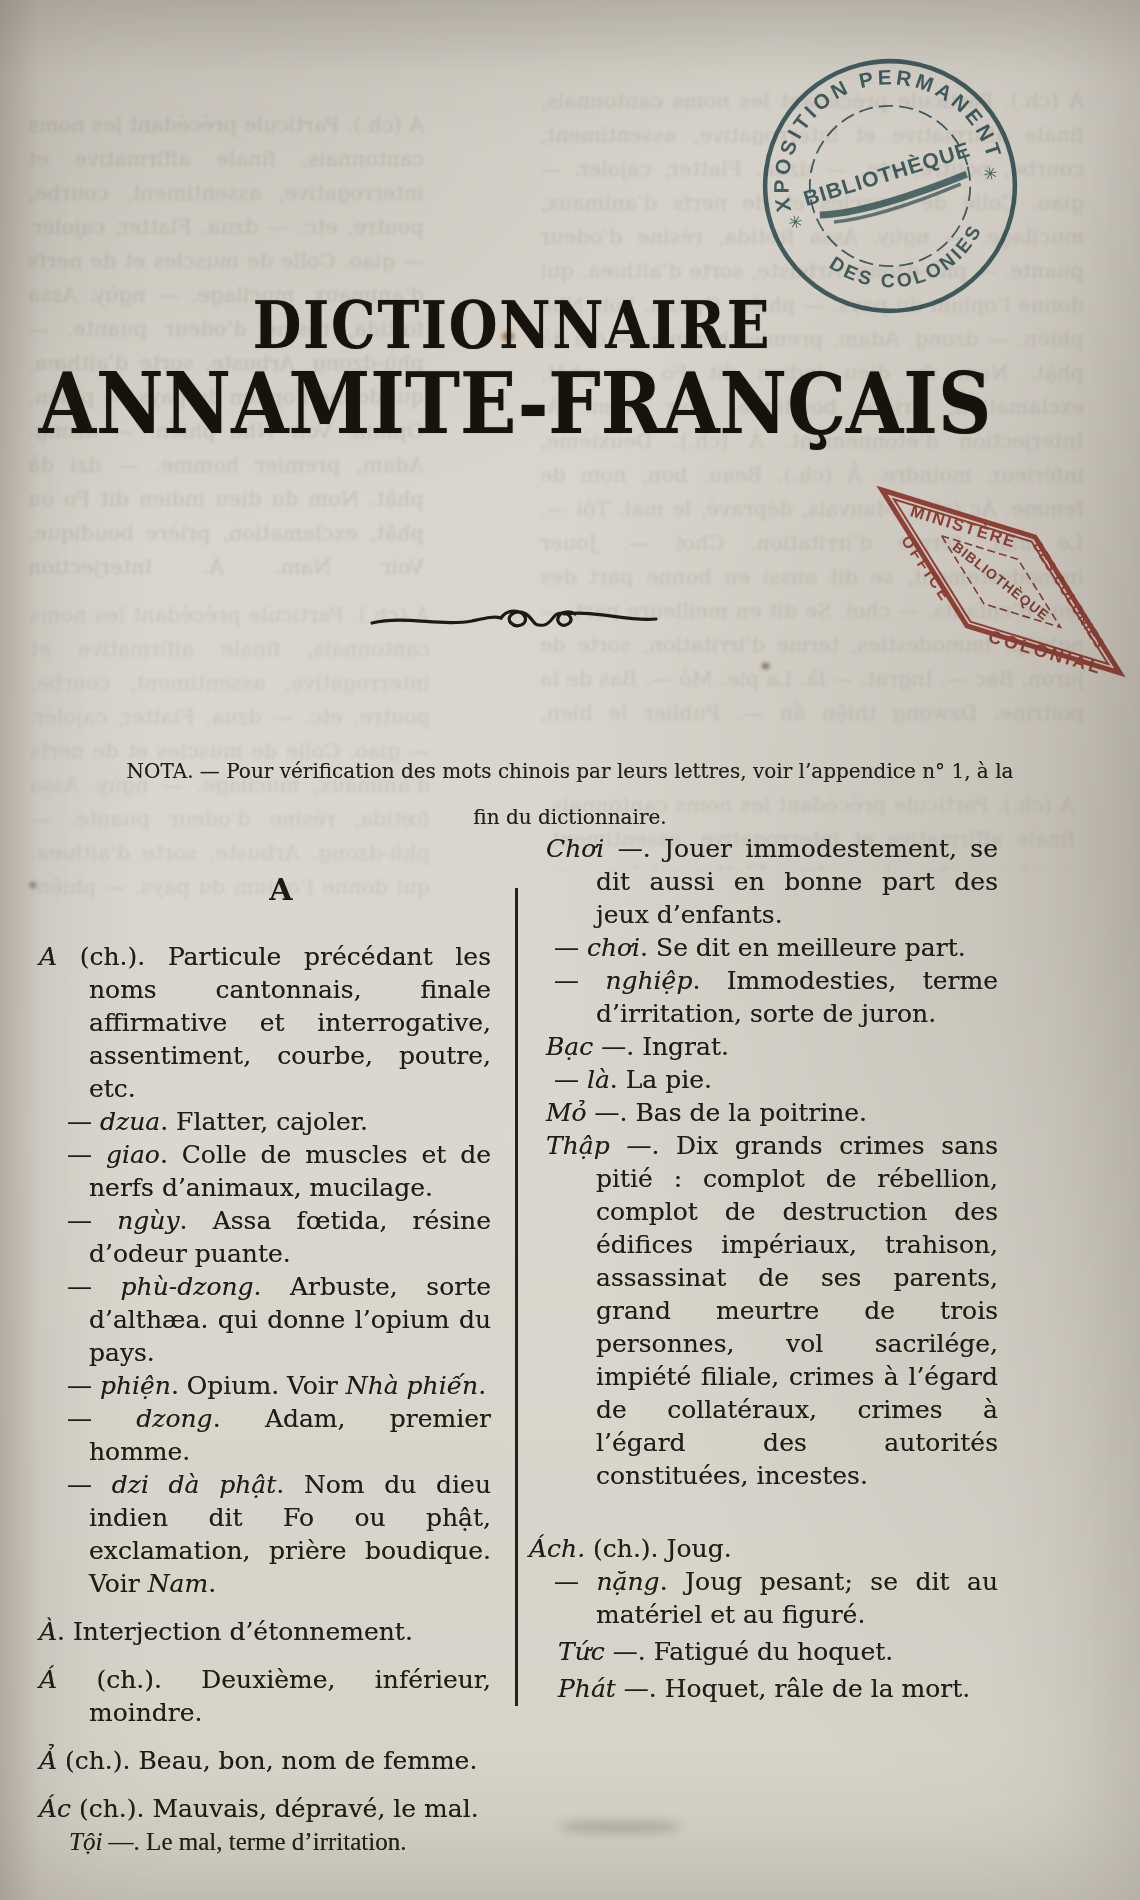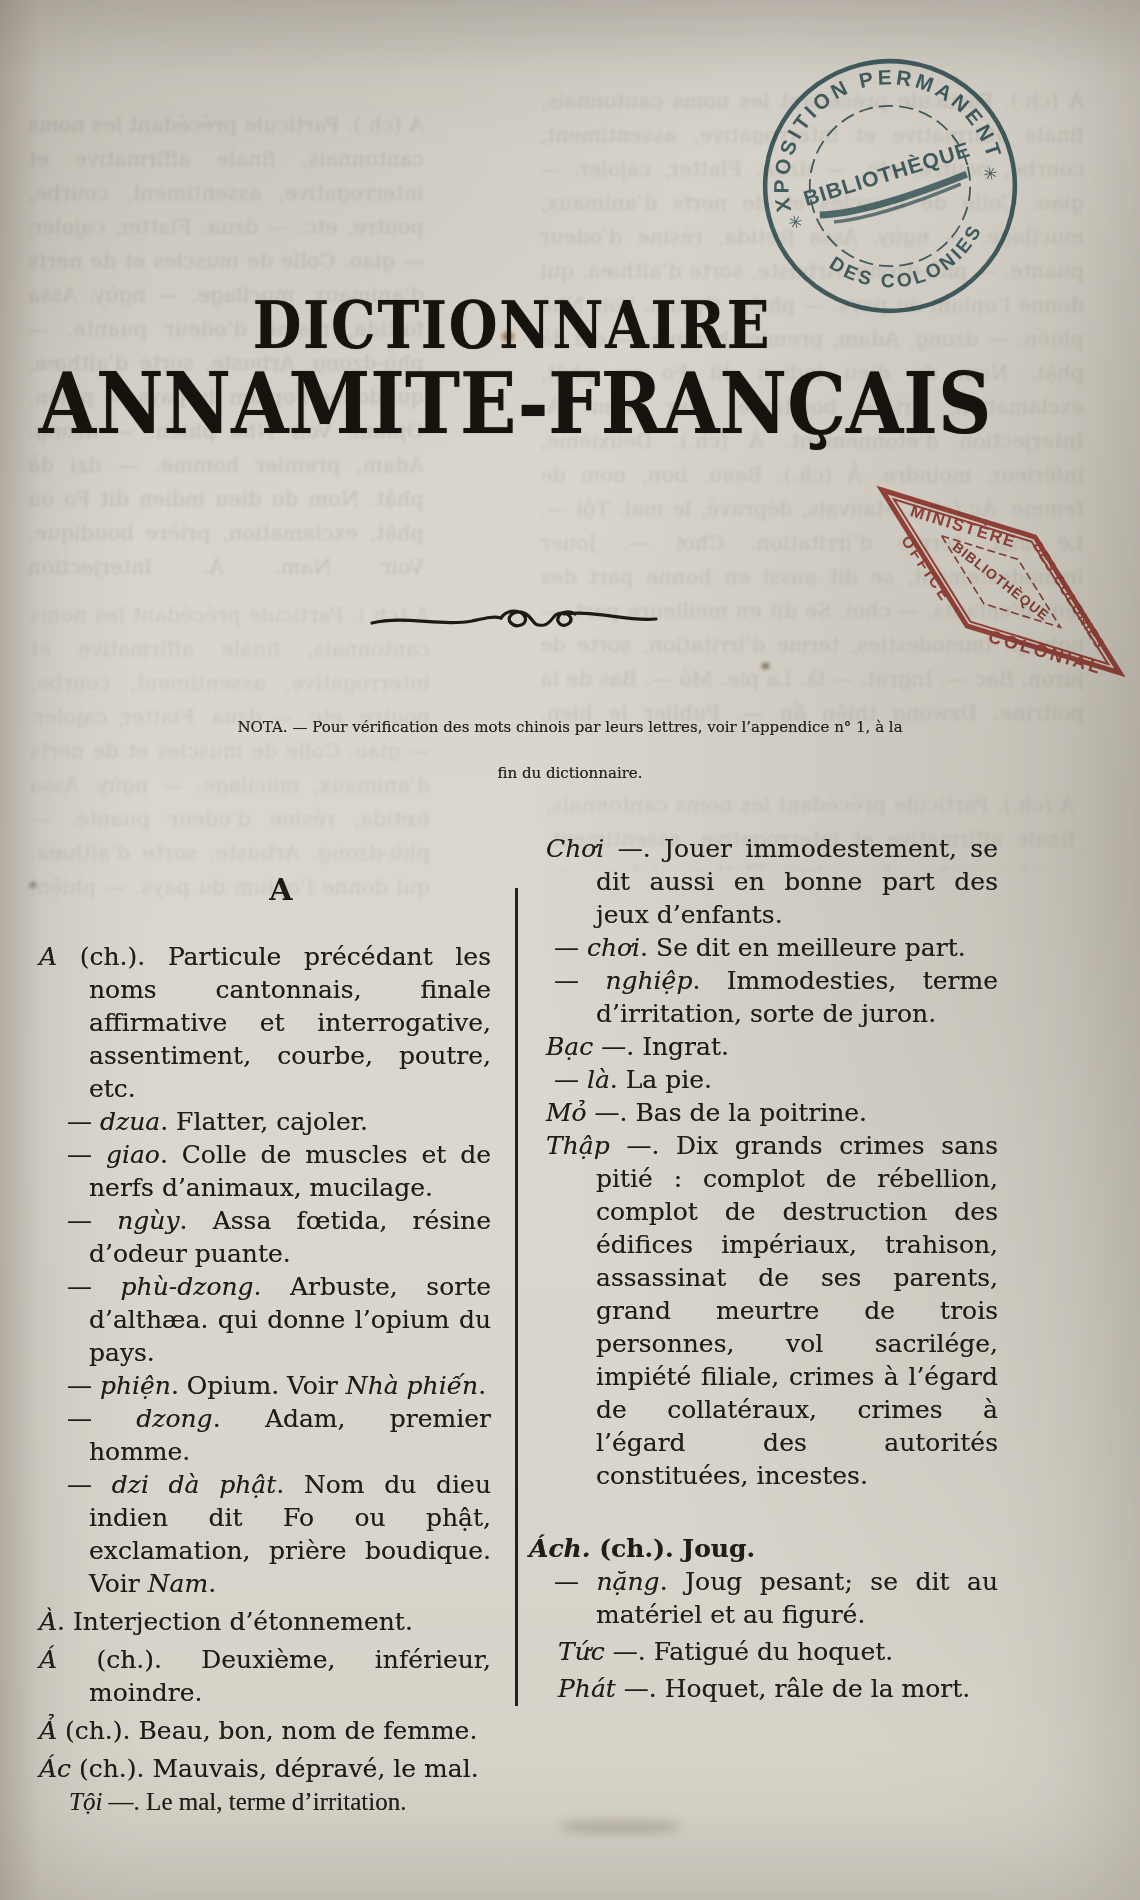--- a/index.html
+++ b/index.html
@@ -26,39 +26,39 @@
   
   .title1{position:absolute;top:286px;left:512px;transform:translateX(-50%) scaleX(.85);
     font-weight:700;font-size:66px;letter-spacing:2px;white-space:nowrap;color:#17120d;
     z-index:3;text-shadow:0 0 1px rgba(20,15,10,.5);}
   .title2{position:absolute;top:354px;left:515px;transform:translateX(-50%) scaleX(.88);
     font-weight:700;font-size:84px;white-space:nowrap;color:#17120d;z-index:3;
     text-shadow:0 0 1px rgba(20,15,10,.5);}
   
   .ornament{position:absolute;left:368px;top:596px;z-index:3;}
   
-  .nota{position:absolute;left:66px;top:704px;width:1008px;z-index:3;
-    font-size:15px;line-height:46px;text-align:center;color:#241f18;
+  .nota{position:absolute;left:66px;top:748px;width:1008px;z-index:3;
+    font-size:20px;line-height:46px;text-align:center;color:#241f18;
     text-shadow:0 0 .5px rgba(25,20,15,.55);}
   
   .section-letter{position:absolute;left:55px;top:872px;width:452px;text-align:center;
     font-weight:700;font-size:30px;color:#1e1914;z-index:3;}
   .column{position:absolute;width:452px;font-size:25px;line-height:33px;z-index:3;
     text-shadow:0 0 .5px rgba(25,20,15,.55);}
   .col-left{left:39px;top:940px;}
   .col-right{left:546px;top:832px;}
   .col-divider{position:absolute;left:515px;top:888px;width:3px;height:818px;
     background:#26231f;z-index:3;}
   .entry{margin:0;padding-left:50px;text-indent:-50px;text-align:justify;}
   .entry.dash{text-indent:-22px;}
   .col-right .entry.dash{text-indent:-42px;}
   .entry.sub{padding-left:30px;text-indent:0;text-align:left;font-family:Liberation Serif, serif;}
   .entry.subright{padding-left:50px;text-indent:-38px;margin-top:4px;}
-  .entry.gap{margin-top:5px;}
-  .entry.gapbig{margin-top:40px;font-weight:bold;}
+  .entry.gap{margin-top:15px;}
+  .entry.gapbig{margin-top:40px;}
   .entry.outdent{margin-left:-17px;}
   .it{font-style:italic;}
   
   .stamp{position:absolute;mix-blend-mode:multiply;z-index:4;pointer-events:none;}
   .stamp-round{left:756px;top:52px;opacity:.85;}
   .stamp-diamond{left:852px;top:460px;opacity:.88;}
   .stamp-sans{font-family:"Liberation Sans",sans-serif;font-weight:700;}
   
   .stain{position:absolute;border-radius:50%;filter:blur(2px);z-index:2;}
   .stain-1{left:502px;top:332px;width:12px;height:9px;background:#8a5a30;opacity:.8;}

